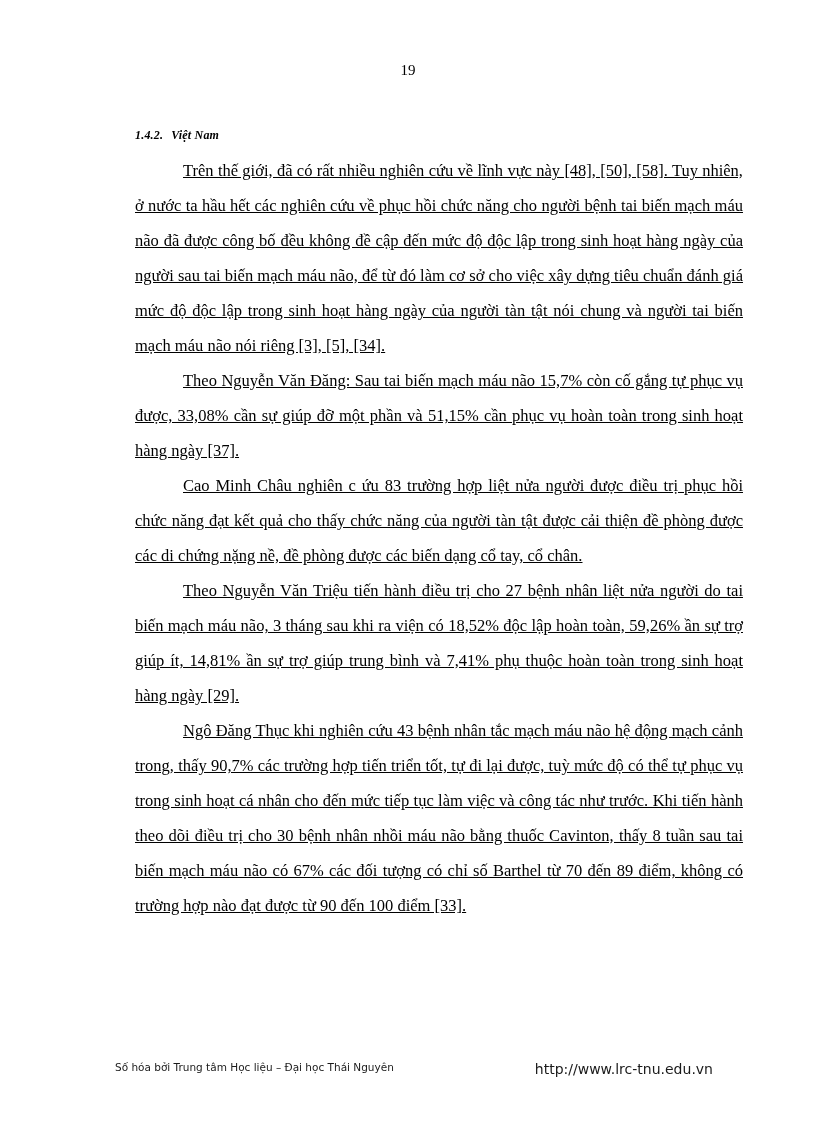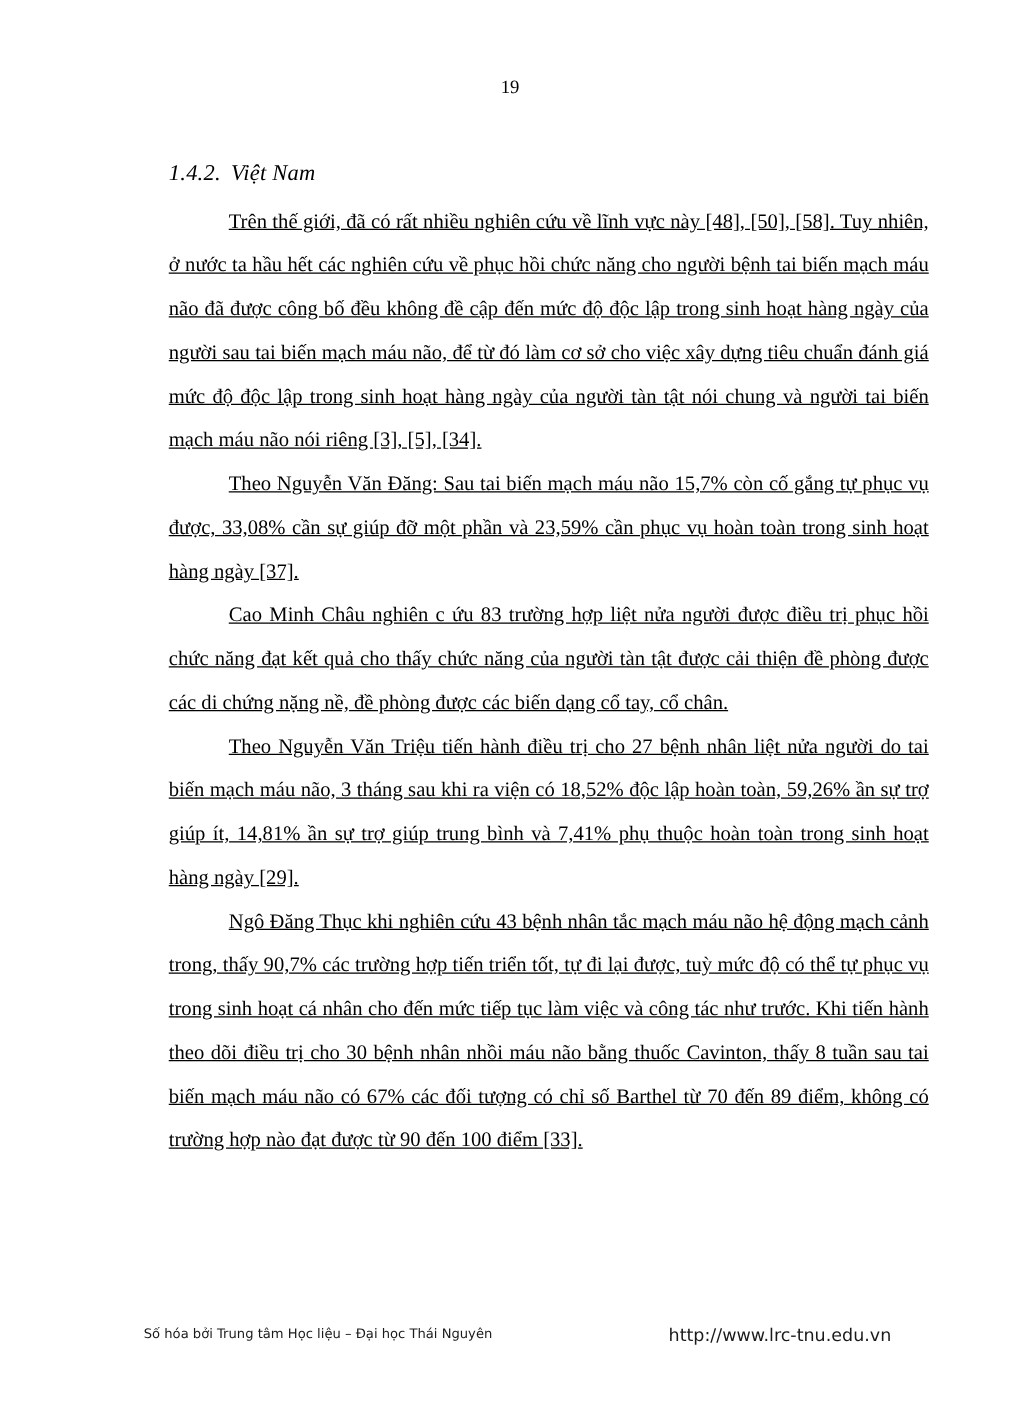--- a/index.html
+++ b/index.html
@@ -27,23 +27,23 @@
     font-size: 15px;
     font-family: "Liberation Serif", serif;
   }
   .content {
     position: absolute;
     top: 128px;
     left: 135px;
     width: 608px;
   }
   .heading {
-    font-weight: normal;
+    font-weight: bold;
     font-style: italic;
-    font-size: 18px;
+    font-size: 12px;
     margin: 0 0 10px 0;
     letter-spacing: 0.2px;
   }
   .heading .num {
     margin-right: 8px;
   }
   p.body-par {
     margin: 0;
     font-size: 16.5px;
     line-height: 35px;
@@ -87,21 +87,21 @@
 
   <div class="page-number">19</div>
 
   <div class="content">
 
     <div class="heading">
       <span class="num">1.4.2.</span><span>Việt Nam</span>
     </div>
 
     <p class="body-par">Trên thế giới, đã có rất nhiều nghiên cứu về lĩnh vực này [48], [50], [58]. Tuy nhiên, ở nước ta hầu hết các nghiên cứu về phục hồi chức năng cho người bệnh tai biến mạch máu não đã được công bố đều không đề cập đến mức độ độc lập trong sinh hoạt hàng ngày của người sau tai biến mạch máu não, để từ đó làm cơ sở cho việc xây dựng tiêu chuẩn đánh giá mức độ độc lập trong sinh hoạt hàng ngày của người tàn tật nói chung và người tai biến mạch máu não nói riêng [3], [5], [34].</p>
-    <p class="body-par">Theo Nguyễn Văn Đăng: Sau tai biến mạch máu não 15,7% còn cố gắng tự phục vụ được, 33,08% cần sự giúp đỡ một phần và 23,59% cần phục vụ hoàn toàn trong sinh hoạt hàng ngày [37].</p>
+    <p class="body-par">Theo Nguyễn Văn Đăng: Sau tai biến mạch máu não 15,7% còn cố gắng tự phục vụ được, 33,08% cần sự giúp đỡ một phần và 51,15% cần phục vụ hoàn toàn trong sinh hoạt hàng ngày [37].</p>
     <p class="body-par">Cao Minh Châu nghiên c ứu 83 trường hợp liệt nửa người được điều trị phục hồi chức năng đạt kết quả cho thấy chức năng của người tàn tật được cải thiện đề phòng được các di chứng nặng nề, đề phòng được các biến dạng cổ tay, cổ chân.</p>
     <p class="body-par">Theo Nguyễn Văn Triệu tiến hành điều trị cho 27 bệnh nhân liệt nửa người do tai biến mạch máu não, 3 tháng sau khi ra viện có 18,52% độc lập hoàn toàn, 59,26% ần sự trợ  giúp ít, 14,81% ần sự trợ giúp trung bình và 7,41% phụ thuộc hoàn toàn trong sinh hoạt hàng ngày [29].</p>
     <p class="body-par">Ngô Đăng Thục khi nghiên cứu 43 bệnh nhân tắc mạch máu não hệ động mạch cảnh trong, thấy 90,7% các trường hợp tiến triển tốt, tự đi lại được, tuỳ mức độ có thể tự phục vụ trong sinh hoạt cá nhân cho đến mức tiếp tục làm việc và công tác như trước. Khi tiến hành theo dõi điều trị cho 30 bệnh nhân nhồi máu não bằng thuốc Cavinton, thấy 8 tuần sau tai biến mạch máu não có 67% các đối tượng có chỉ số Barthel từ 70 đến 89 điểm, không có trường hợp nào đạt được từ 90 đến 100 điểm [33].</p>
 
   </div>
 
   <div class="footer">
     <div class="footer-inner">
       <span class="footer-left">Số hóa bởi Trung tâm Học liệu – Đại học Thái Nguyên</span>
       <span class="footer-right">http://www.lrc-tnu.edu.vn</span>

